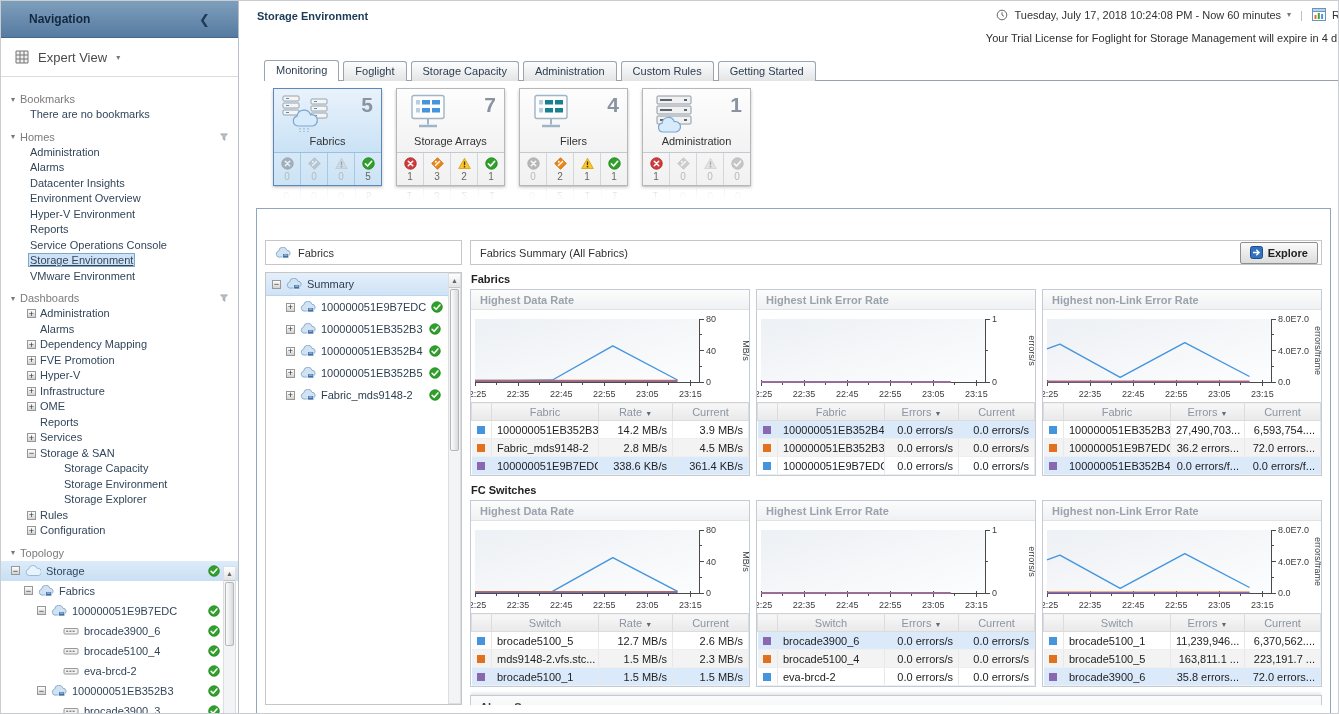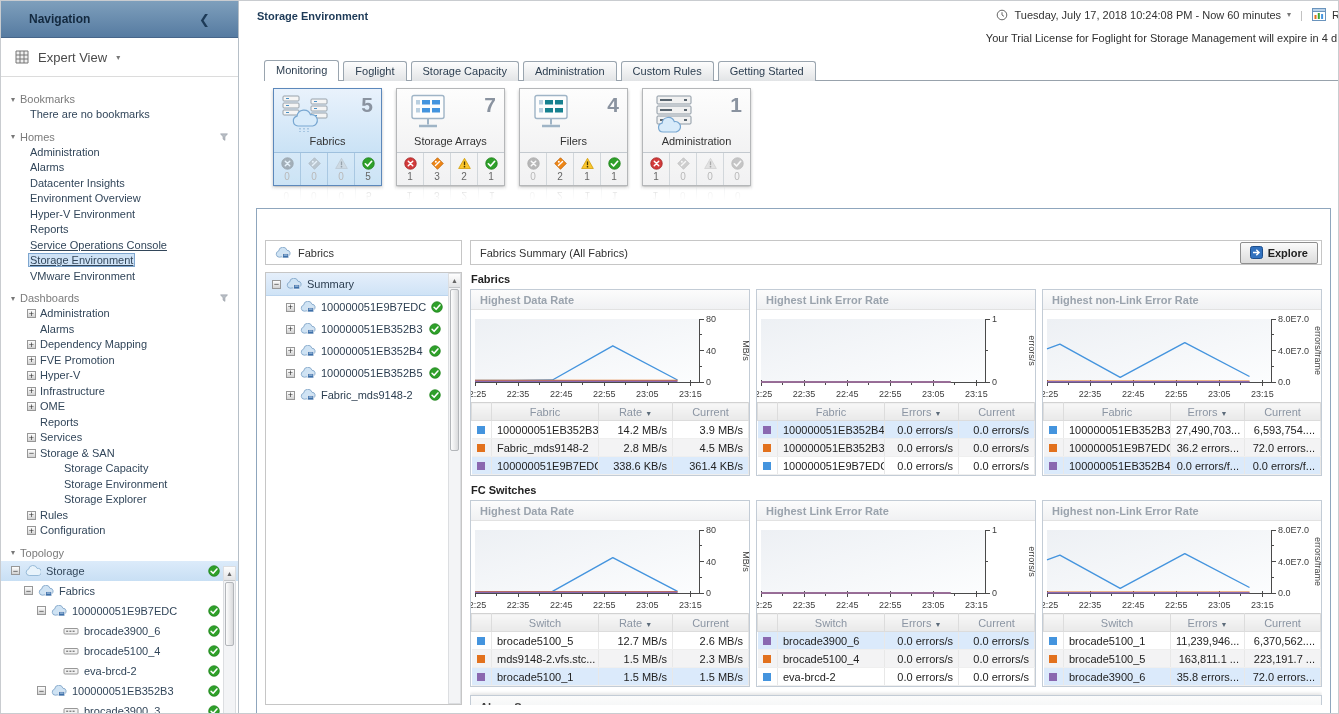--- a/index.html
+++ b/index.html
@@ -13,21 +13,21 @@
   .collapse{color:#1d3a57;font-size:13px;font-weight:bold;cursor:pointer}
   .expert-row{height:38px;display:flex;align-items:center;gap:9px;padding:0 14px;border-bottom:1px solid #dcdcdc}
   .expert-label{font-size:13px;color:#4a4a4a}
   .caret{color:#777;font-size:8px}
   .nav-body{padding-top:8px}
   .sec{margin-top:6px}
   .sec-header{display:flex;align-items:center;gap:5px;color:#7b7b7b;padding:2px 10px}
   .sec-header .fun{margin-left:auto}
   .nav-item{padding:1px 0 1px 28px;color:#32465a;line-height:13.5px;cursor:pointer;white-space:nowrap}
   .nav-item span.lbl{padding:0 1px}
-  .nav-item .u{text-decoration:underline}
+  .nav-item .u{}
   .nav-item .sel{background:#cfe3f7;outline:1px solid #7ea6cf;text-decoration:underline}
   .dash-item{display:flex;align-items:center;gap:4px;padding:1px 0 1px 26px;color:#32465a;line-height:13.5px;cursor:pointer;white-space:nowrap}
   .dash-item.lvl1{padding-left:50px}
   .expander{display:inline-flex;align-items:center;justify-content:center;width:9px;height:9px;box-sizing:border-box;border:1px solid #979797;background:linear-gradient(#fefefe,#d2d2d2);font-size:9px;line-height:8px;color:#333;flex:none}
   .exp-sp{display:inline-block;width:9px;flex:none}
   .topo-wrap{position:relative}
   .topo-row{display:flex;align-items:center;gap:5px;height:20px;color:#32465a;cursor:pointer;white-space:nowrap}
   .topo-row.selected{background:linear-gradient(#dcebfa,#c8dff4)}
   .topo-row .badge{margin-left:auto;margin-right:18px}
   

